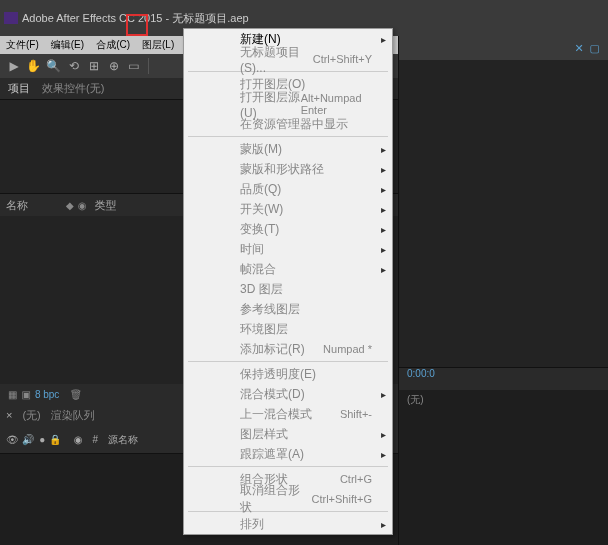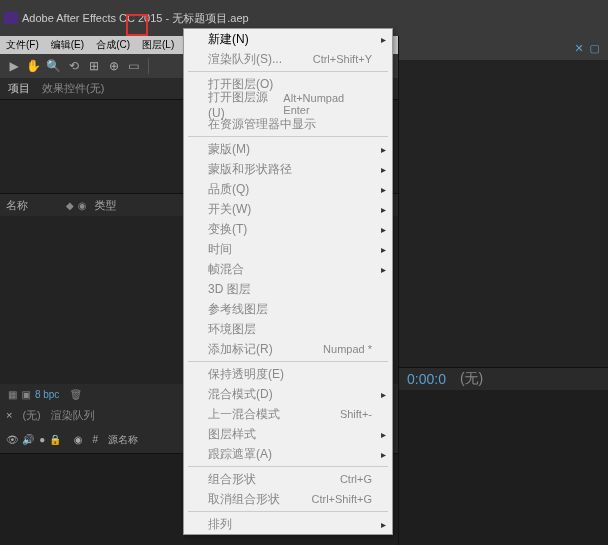--- a/index.html
+++ b/index.html
@@ -27,26 +27,26 @@
 .tl-close { color: #aaa; }
 .tl-search-icon { font-size: 11px; color: #888; }
 .timeline-header { background: #2a2a2a; height: 28px; display: flex; align-items: center; padding: 0 6px; font-size: 10px; color: #aaa; gap: 4px; border-bottom: 1px solid #111; }
 .tl-icons { display: flex; gap: 4px; margin-right: 8px; }
 .tl-col { margin-left: 6px; }
 .timeline-body { background: #1e1e1e; height: 109px; }
 .right-panel { position: absolute; right: 0; top: 36px; width: 210px; bottom: 0; background: #232323; border-left: 1px solid #111; }
 .rp-toolbar { height: 24px; display: flex; align-items: center; justify-content: flex-end; padding: 0 8px; gap: 6px; color: #aaa; font-size: 11px; background: #3a3a3a; }
 .rp-box-icon { color: #5aa0d0; }
 .rp-mid { height: 308px; border-bottom: 1px solid #111; }
-.rp-timeline-header { background: #2a2a2a; height: 22px; display: flex; align-items: center; padding: 0 8px; gap: 14px; font-size: 14px; color: #888; }
+.rp-timeline-header { background: #2a2a2a; height: 22px; display: flex; align-items: flex-start; padding: 0 8px; gap: 14px; font-size: 10px; color: #888; flex-direction: column; }
 .rp-timeline-header span:first-child { color: #5aa0d0; }
 .rp-tl-body { background: #1e1e1e; height: calc(100% - 354px); }
 
 .context-menu { position: absolute; left: 183px; top: 28px; width: 210px; background: #f0f0f0; border: 1px solid #999; box-shadow: 2px 2px 4px rgba(0,0,0,0.3); font-size: 12px; color: #000; z-index: 100; }
-.menu-item { display: flex; justify-content: space-between; align-items: center; padding: 2px 20px 2px 24px; height: 20px; cursor: default; position: relative; }
+.menu-item { display: flex; justify-content: space-between; align-items: center; padding: 2px 20px 2px 24px; height: 20px; cursor: default; position: relative; margin-left: 32px; }
 .menu-item.has-sub::after { content: "▸"; position: absolute; right: 6px; font-size: 10px; color: #333; }
 .menu-item.disabled { color: #888; }
 .menu-sep { height: 1px; background: #ccc; margin: 2px 4px; }
 .shortcut { color: #333; font-size: 11px; }
 .menu-item.disabled .shortcut { color: #888; }
 </style>
 </head>
 <body>
 
 <div class="titlebar">
@@ -131,21 +131,21 @@
     <span>(无)</span>
   </div>
   <div class="rp-tl-body"></div>
 </div>
 
 <div class="context-menu">
   <div class="menu-item has-sub">
       <span>新建(N)</span>
     </div>
   <div class="menu-item disabled">
-      <span>渲染队列(S)...</span>
+      <span>无标题项目(S)...</span>
       <span class="shortcut">Ctrl+Shift+Y</span>
     </div>
   <div class="menu-sep"></div>
   <div class="menu-item disabled">
       <span>打开图层(O)</span>
     </div>
   <div class="menu-item disabled">
       <span>打开图层源(U)</span>
       <span class="shortcut">Alt+Numpad Enter</span>
     </div>

